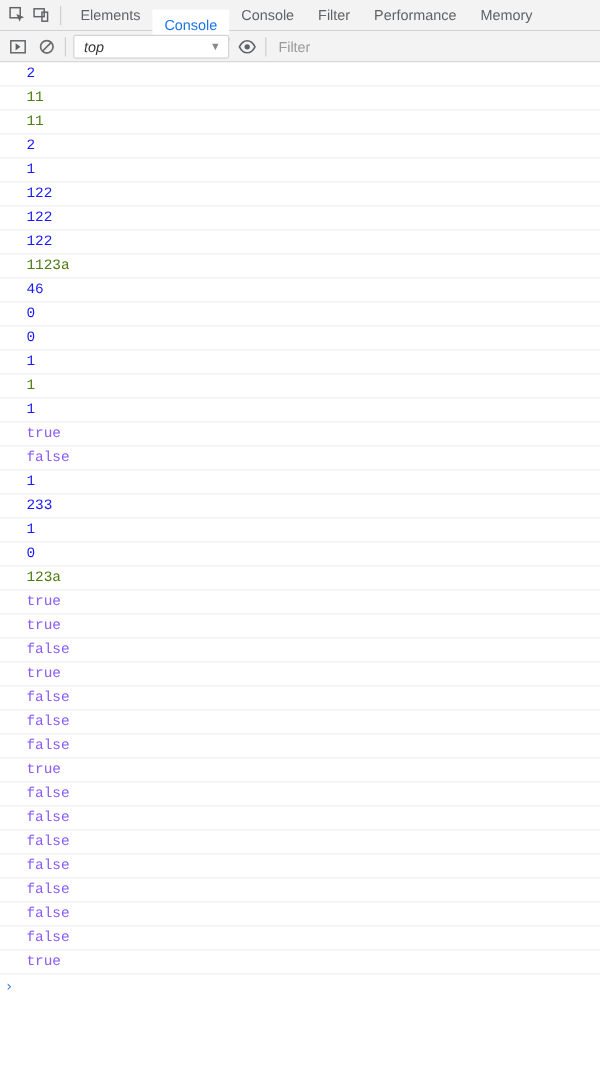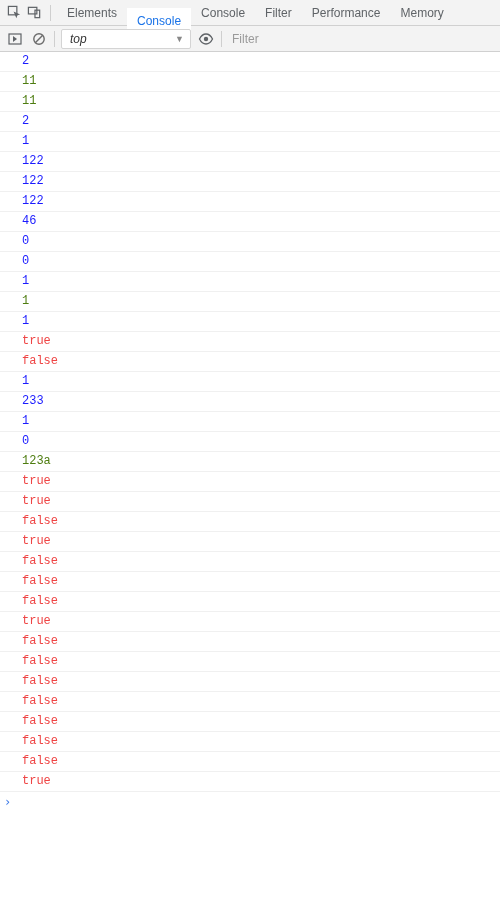--- a/index.html
+++ b/index.html
@@ -115,21 +115,21 @@
   .log-row .gutter {
     width: 22px;
     flex: 0 0 22px;
   }
   .log-row .value {
     flex: 1;
     padding-right: 6px;
     white-space: pre;
   }
   .t-number  { color: #1a1aff; }      
-  .t-boolean { color: #ef4444; font-family: Liberation Mono, monospace; }      
+  .t-boolean { color: #8b5cf6; font-family: Liberation Mono, monospace; }      
   .t-string  { color: #4d7c0f; }         
   .prompt-row {
     display: flex;
     align-items: center;
     height: 20px;
     padding-left: 4px;
     color: #3b78e7;
     font-family: Consolas, Menlo, monospace;
   }
   .prompt-row .chev {
@@ -228,20 +228,24 @@
       <div class="log-row">
         <span class="gutter"></span>
         <span class="value t-number">122</span>
       </div>
       <div class="log-row">
         <span class="gutter"></span>
         <span class="value t-number">122</span>
       </div>
       <div class="log-row">
         <span class="gutter"></span>
+        <span class="value t-string">1123a</span>
+      </div>
+      <div class="log-row">
+        <span class="gutter"></span>
         <span class="value t-number">46</span>
       </div>
       <div class="log-row">
         <span class="gutter"></span>
         <span class="value t-number">0</span>
       </div>
       <div class="log-row">
         <span class="gutter"></span>
         <span class="value t-number">0</span>
       </div>

